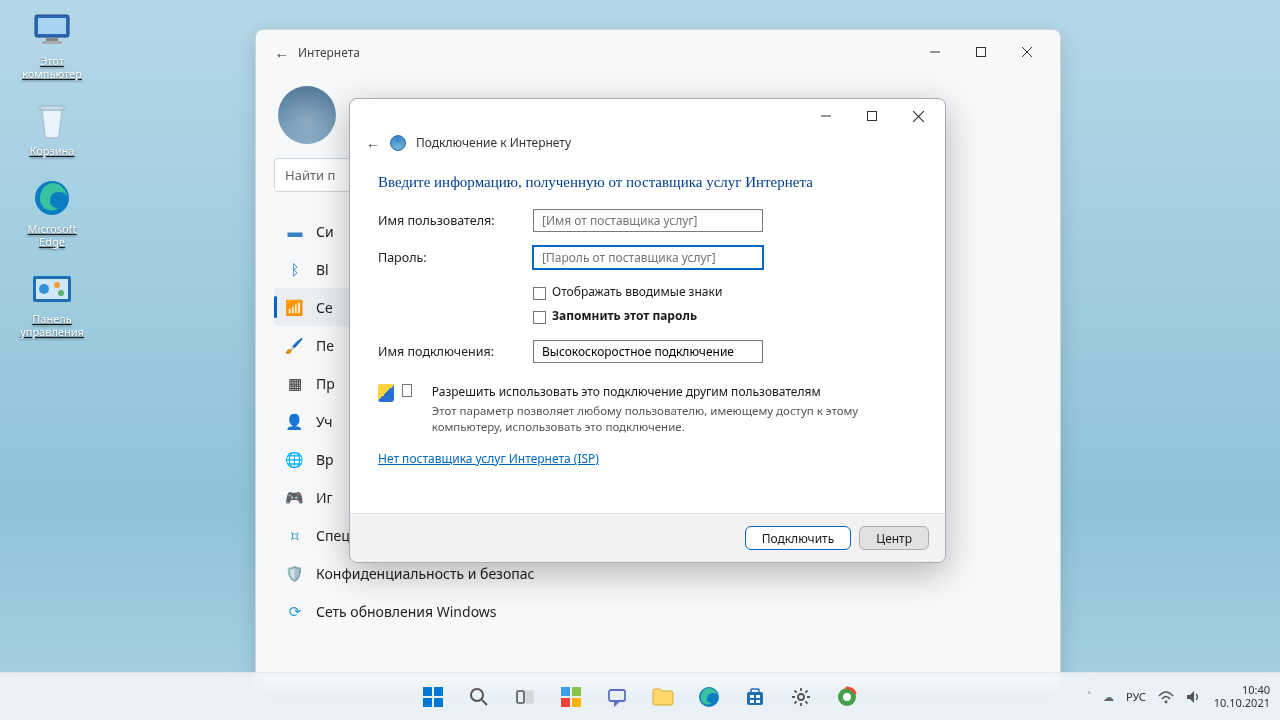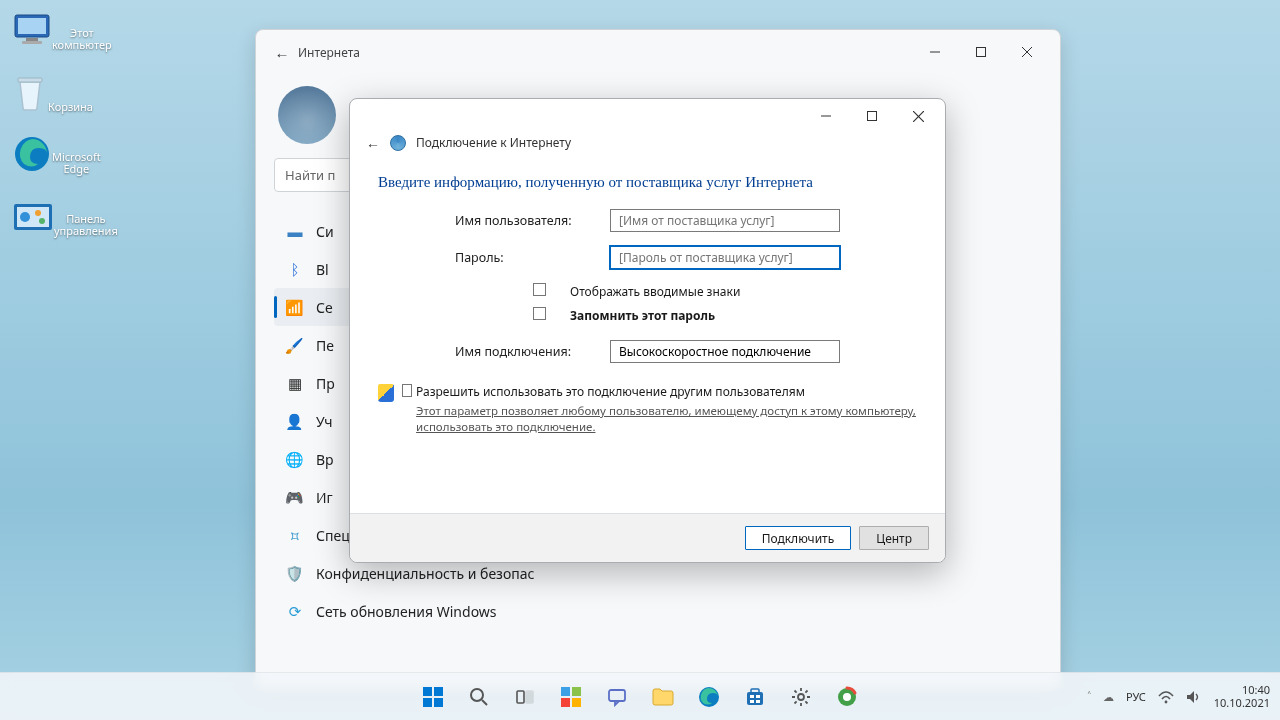--- a/index.html
+++ b/index.html
@@ -3,21 +3,21 @@
 <meta charset="utf-8">
 <style>
   * { box-sizing: border-box; font-family: "Segoe UI", system-ui, sans-serif; }
   body {
     margin: 0; width: 1280px; height: 720px; overflow: hidden;
     background: linear-gradient(to bottom, #b4d8e8 0%, #9fcce0 40%, #8fc3da 70%, #a8d2e3 100%);
     position: relative; font-size: 13px; color: #1a1a1a;
   }
   
   .desktop { position: absolute; top: 8px; left: 12px; width: 80px; }
-  .d-icon { display:flex; flex-direction:row; align-items:flex-end; margin-bottom:18px; cursor:pointer;}
+  .d-icon { display:flex; flex-direction:column; align-items:center; margin-bottom:18px; cursor:pointer;text-decoration:underline;}
   .d-icon .glyph { width:44px; height:44px; display:flex; align-items:center; justify-content:center; }
   .d-icon span.lbl { color: #fff; font-size:11px; text-align:center; text-shadow:0 1px 2px rgba(0,0,0,.5); line-height:1.15; margin-top:3px;}
   
   .win-settings {
     position:absolute; top:29px; left:255px; width:806px; height:660px;
     background:#f6f8fa; border:1px solid #cfd4d8; border-radius:8px;
     box-shadow:0 6px 20px rgba(0,0,0,.15);
     display:flex; flex-direction:column; overflow:hidden;
   }
   .titlebar { height:44px; display:flex; align-items:center; padding:0 10px; }
@@ -45,32 +45,32 @@
     box-shadow:0 10px 34px rgba(0,0,0,.28);
     display:flex; flex-direction:column;
   }
   .wiz-tb { height:34px; display:flex; align-items:center; justify-content:flex-end; padding-right:4px;}
   .wiz-tb .winbtn { width:46px; height:28px; display:flex; align-items:center; justify-content:center; color:#333; font-size:10px; cursor:pointer;}
   .wiz-header { display:flex; align-items:center; gap:10px; padding:0 16px 10px; font-size:12px; color:#333;}
   .wiz-header .back { font-size:14px; cursor:pointer;}
   .wiz-header .glb { width:16px; height:16px; border-radius:50%; background:conic-gradient(#3a88c7,#6fb1da,#3a88c7); border:1px solid #2b6ea3;}
   .wiz-body { flex:1; padding:8px 28px 0; overflow:hidden;}
   .wiz-heading { font-size:15px; color:#003e92; margin: 4px 0 18px; font-family: Liberation Serif, serif;}
-  .frow { display:flex; align-items:center; margin-bottom:14px;justify-content:center;}
+  .frow { display:flex; align-items:center; margin-bottom:14px;}
   .flabel { width:155px; font-size:12.5px; color:#222;}
   .finput { width:230px; height:23px; border:1px solid #7a7a7a; background:#fff; padding:0 8px; font-size:12px; color:#555;}
   .finput.focus { outline:2px solid #0067c0; outline-offset:-1px;}
-  .chk-row { display:flex; align-items:flex-start; gap:24px; margin-left:155px; font-size:12px; margin-bottom:7px;}
+  .chk-row { display:flex; align-items:flex-end; gap:6px; margin-left:155px; font-size:12px; margin-bottom:7px;}
   .chk { width:13px; height:13px; border:1px solid #767676; background:#fff; cursor:pointer;}
   .shield-row { display:flex; gap:8px; margin-top:20px; font-size:12px;}
   .shield { width:16px; height:18px; background:linear-gradient(135deg,#ffd23a 0 50%,#2a6fd6 50% 100%); border-radius:2px 2px 3px 3px; flex-shrink:0; margin-top:1px;}
-  .shield-desc { color:#555; font-size:11.5px; margin-top:3px; line-height:1.35;text-decoration:underline;}
+  .shield-desc { color:#555; font-size:11.5px; margin-top:3px; line-height:1.35;}
   .isp-link { color:#0067c0; text-decoration:underline; font-size:12px; margin-top:16px; display:inline-block; cursor:pointer;}
   .wiz-footer { border-top:1px solid #dcdfe3; padding:12px 16px; display:flex; justify-content:flex-end; gap:8px; background:#f2f2f2; border-radius:0 0 8px 8px;}
-  .btn { height:24px; padding:0 16px; font-size:12px; border:1px solid #adadad; background:#e1e1e1; border-radius:1px; cursor:pointer; display:flex; align-items:center;}
+  .btn { height:24px; padding:0 16px; font-size:12px; border:1px solid #adadad; background:#e1e1e1; border-radius:6px; cursor:pointer; display:flex; align-items:center;}
   .btn.primary { border-color:#0067c0; background:#fff;}
   
   .taskbar { position:absolute; bottom:0; left:0; right:0; height:48px; background:rgba(243,246,249,.88); backdrop-filter:blur(6px); border-top:1px solid rgba(0,0,0,.06); display:flex; align-items:center;}
   .tb-center { position:absolute; left:50%; transform:translateX(-50%); display:flex; gap:6px;}
   .tb-item { width:40px; height:40px; display:flex; align-items:center; justify-content:center; border-radius:4px; cursor:pointer;}
   .tb-right { position:absolute; right:10px; display:flex; align-items:center; gap:12px; font-size:11px; color:#333;}
   .tb-right .clock { text-align:right; line-height:1.15;}
   svg { display:block; }
   .caret { font-size:12px; color:#666; }
 </style>
@@ -255,29 +255,30 @@
       <span>Запомнить этот пароль</span>
     </div>
 
     <div class="frow">
       <div class="flabel">Имя подключения:</div>
       <input class="finput" style="color: rgb(0, 0, 0);" value="Высокоскоростное подключение">
     </div>
 
     <div class="shield-row">
       <div class="shield"></div>
-      <div style="display:flex; align-items:flex-start; gap:4px;">
+      <div style="display:flex; align-items:flex-start; gap:20px;">
         <div class="chk" style="margin-top:1px"></div>
         <div>
           <div>Разрешить использовать это подключение другим пользователям</div>
           <div class="shield-desc">Этот параметр позволяет любому пользователю, имеющему доступ к этому компьютеру, использовать это подключение.</div>
         </div>
       </div>
     </div>
 
+    <a class="isp-link">Нет поставщика услуг Интернета (ISP)</a>
   </div>
   <div class="wiz-footer">
     <div class="btn primary">Подключить</div>
     <div class="btn">Центр</div>
   </div>
 </div>
 
 <div class="taskbar">
   <div class="tb-center">
     <div class="tb-item">

